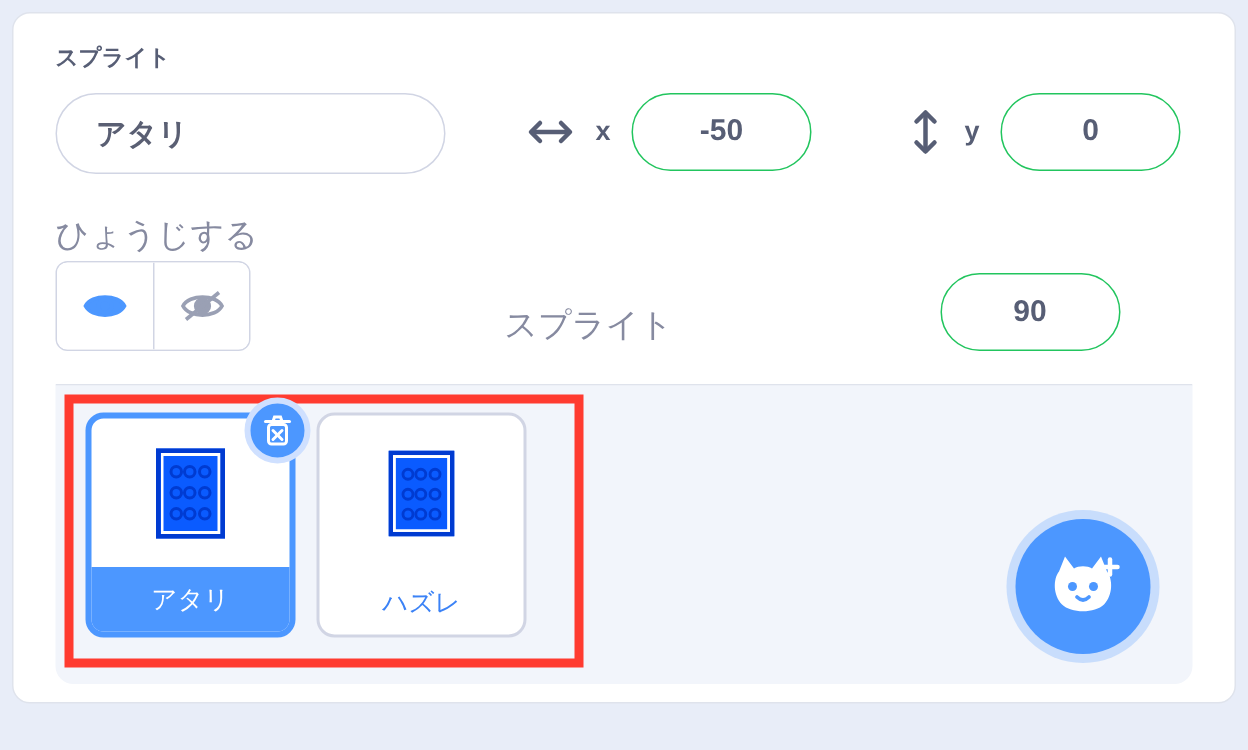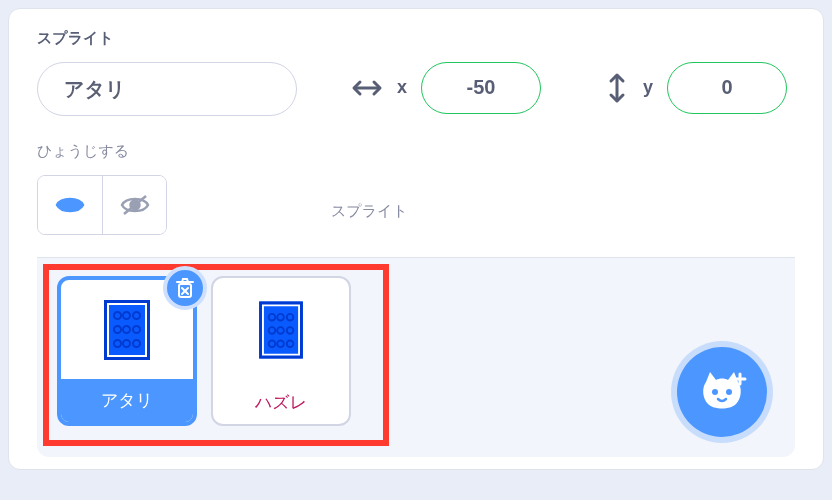--- a/index.html
+++ b/index.html
@@ -60,23 +60,23 @@
   }
   .second-row {
     display: flex;
     align-items: flex-end;
     gap: 24px;
     margin-top: 26px;
     padding-bottom: 22px;
   }
   .vis-block {}
   .vis-label, .size-label, .dir-label {
-    font-size: 15px;
+    font-size: 22px;
     color: #868aa0;
-    margin-bottom: 14px;
+    margin-bottom: 2px;
     display: block;
   }
   .toggle-group {
     display: inline-flex;
     border: 1px solid #d1d5e4;
     border-radius: 8px;
     overflow: hidden;
   }
   .toggle-btn {
     width: 64px;
@@ -132,21 +132,21 @@
   .tile .thumb {
     flex: 1;
     display: flex;
     align-items: center;
     justify-content: center;
   }
   .tile .caption {
     text-align: center;
     font-size: 17px;
     padding: 10px 4px;
-    color: #be185d;
+    color: #3b82f6;
   }
   .tile.selected .caption {
     background: #4c97ff;
     color: #fff;
     border-radius: 0 0 8px 8px;
   }
   .delete-badge {
     position: absolute;
     top: -14px;
     right: -14px;
@@ -259,20 +259,21 @@
           </span>
         </div>
       </div>
     </div>
 
     <div class="size-block">
       <span class="size-label">スプライト</span>
     </div>
 
     <div class="dir-block">
+      <input class="pill-input" type="text" value="90" style="">
     </div>
   </div>
 
   <div class="sprite-area">
     <div class="highlight-box"></div>
 
     <div class="tiles">
 
       <div class="tile selected">
         <div class="delete-badge">

